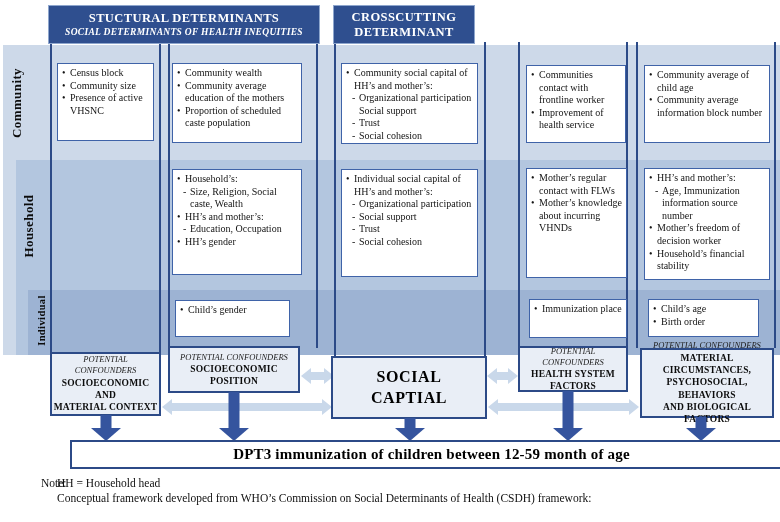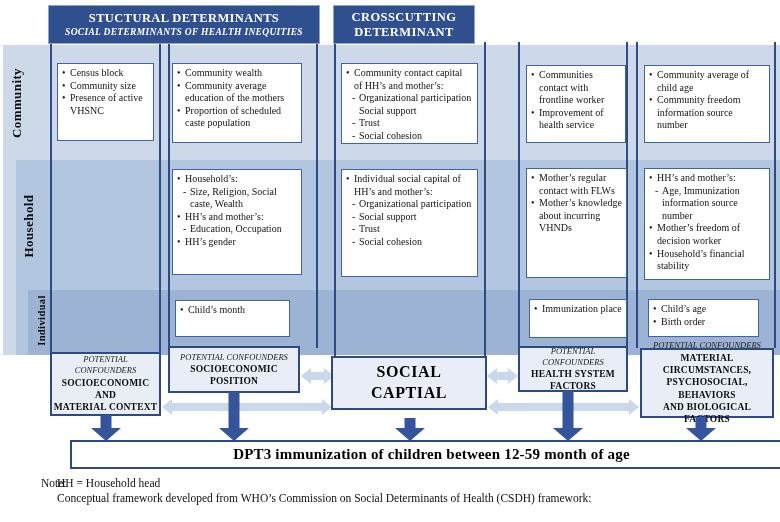--- a/index.html
+++ b/index.html
@@ -57,21 +57,21 @@
   
   .cbox{position:absolute;background:var(--cfill,#e9eef6);border:2px solid var(--line,#2c4a87);
     display:flex;flex-direction:column;align-items:center;justify-content:center;
     text-align:center;box-sizing:border-box;z-index:3;}
   .cbox .it{font-style:italic;font-size:8.5px;line-height:1.3;white-space:pre-line;color:#222;}
   .cbox .bd{font-weight:bold;font-size:9.5px;line-height:1.3;white-space:pre-line;letter-spacing:.2px;color:#0c0c0c;}
   #cbox-a{left:50px;top:352px;width:111px;height:64px;}
   #cbox-b{left:168px;top:346px;width:132px;height:47px;}
   #cbox-c{left:518px;top:346px;width:110px;height:46px;}
   #cbox-d{left:640px;top:348px;width:134px;height:70px;}
-  #sc-box{left:331px;top:356px;width:156px;height:54px;}
+  #sc-box{left:331px;top:356px;width:156px;height:63px;}
   #sc-box .sc{font-weight:bold;font-size:16px;line-height:1.3;letter-spacing:.6px;white-space:pre-line;color:#000;}
   
   .harrow{position:absolute;height:16px;z-index:2;}
   .harrow .st{position:absolute;left:9px;right:9px;top:4px;height:8px;background:var(--alight,#c9d8ea);}
   .harrow .hl{position:absolute;left:0;top:0;width:0;height:0;
     border-top:8px solid transparent;border-bottom:8px solid transparent;border-right:10px solid var(--alight,#c9d8ea);}
   .harrow .hr{position:absolute;right:0;top:0;width:0;height:0;
     border-top:8px solid transparent;border-bottom:8px solid transparent;border-left:10px solid var(--alight,#c9d8ea);}
   #la-upper-left{left:301px;top:368px;width:33px;}
   #la-upper-right{left:487px;top:368px;width:31px;}
@@ -152,21 +152,21 @@
         <span class="tx">Community average education of the mothers</span>
       </div>
       <div class="li b">
         <span class="mk">•</span>
         <span class="tx">Proportion of scheduled caste population</span>
       </div>
     </div>
   <div class="wbox" id="box-c3">
       <div class="li b">
         <span class="mk">•</span>
-        <span class="tx">Community contact capital of HH’s and mother’s:</span>
+        <span class="tx">Community social capital of HH’s and mother’s:</span>
       </div>
       <div class="li d">
         <span class="mk">-</span>
         <span class="tx">Organizational participation</span>
       </div>
       <div class="li c">
         <span class="tx">Social support</span>
       </div>
       <div class="li d">
         <span class="mk">-</span>
@@ -187,21 +187,21 @@
         <span class="tx">Improvement of health service</span>
       </div>
     </div>
   <div class="wbox" id="box-c5">
       <div class="li b">
         <span class="mk">•</span>
         <span class="tx">Community average of child age</span>
       </div>
       <div class="li b">
         <span class="mk">•</span>
-        <span class="tx">Community freedom information source number</span>
+        <span class="tx">Community average information block number</span>
       </div>
     </div>
   <div class="wbox" id="box-h2">
       <div class="li b">
         <span class="mk">•</span>
         <span class="tx">Household’s:</span>
       </div>
       <div class="li d">
         <span class="mk">-</span>
         <span class="tx">Size, Religion, Social caste, Wealth</span>
@@ -265,21 +265,21 @@
         <span class="tx">Mother’s freedom of decision worker</span>
       </div>
       <div class="li b">
         <span class="mk">•</span>
         <span class="tx">Household’s financial stability</span>
       </div>
     </div>
   <div class="wbox" id="box-i2">
       <div class="li b">
         <span class="mk">•</span>
-        <span class="tx">Child’s month</span>
+        <span class="tx">Child’s gender</span>
       </div>
     </div>
   <div class="wbox" id="box-i4">
       <div class="li b">
         <span class="mk">•</span>
         <span class="tx">Immunization place</span>
       </div>
     </div>
   <div class="wbox" id="box-i5">
       <div class="li b">

